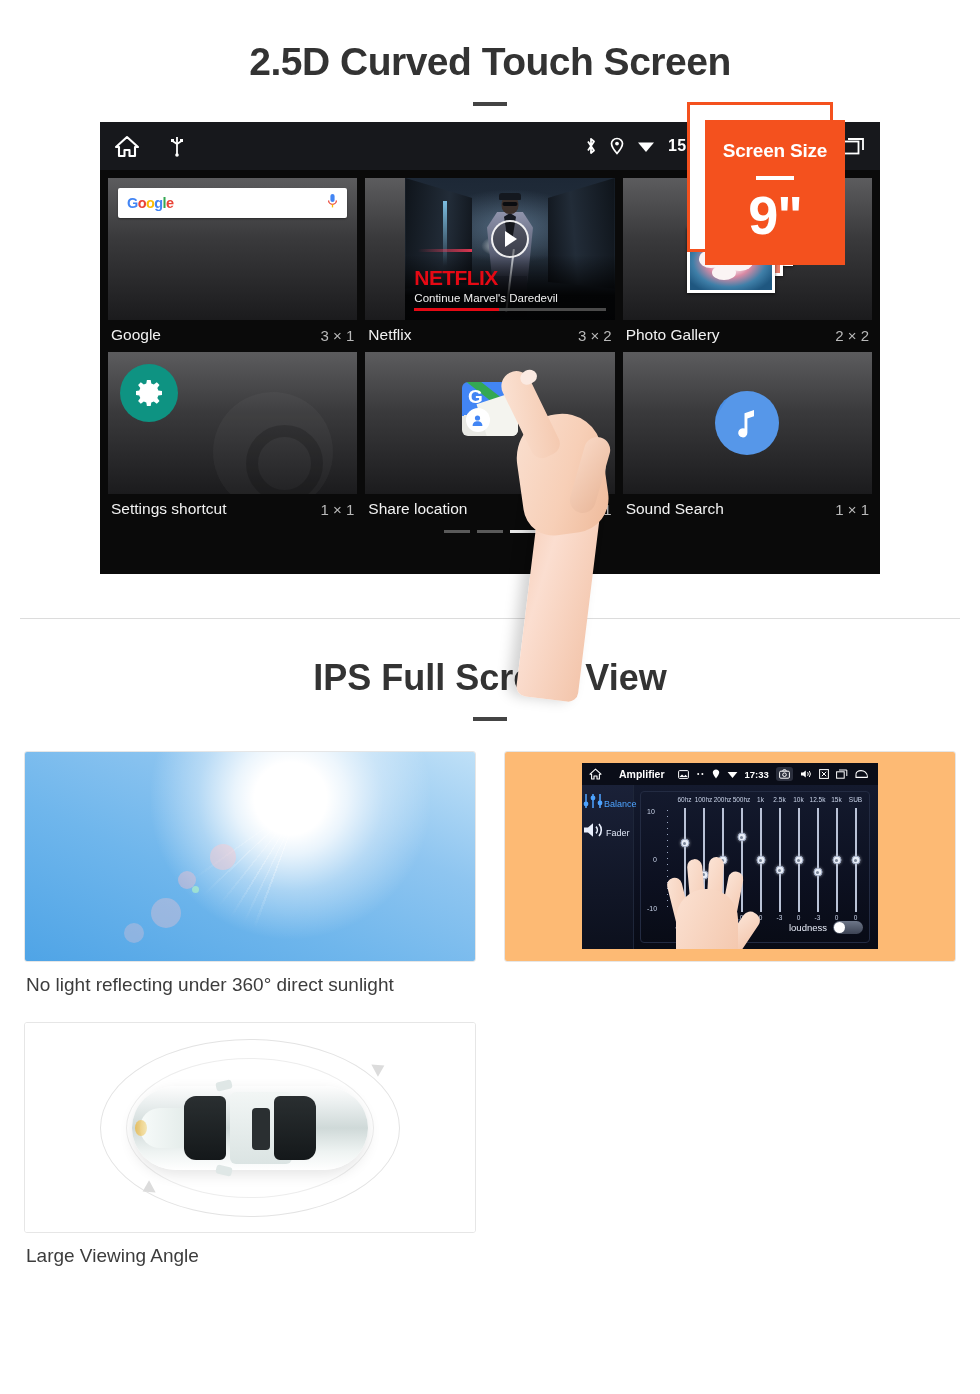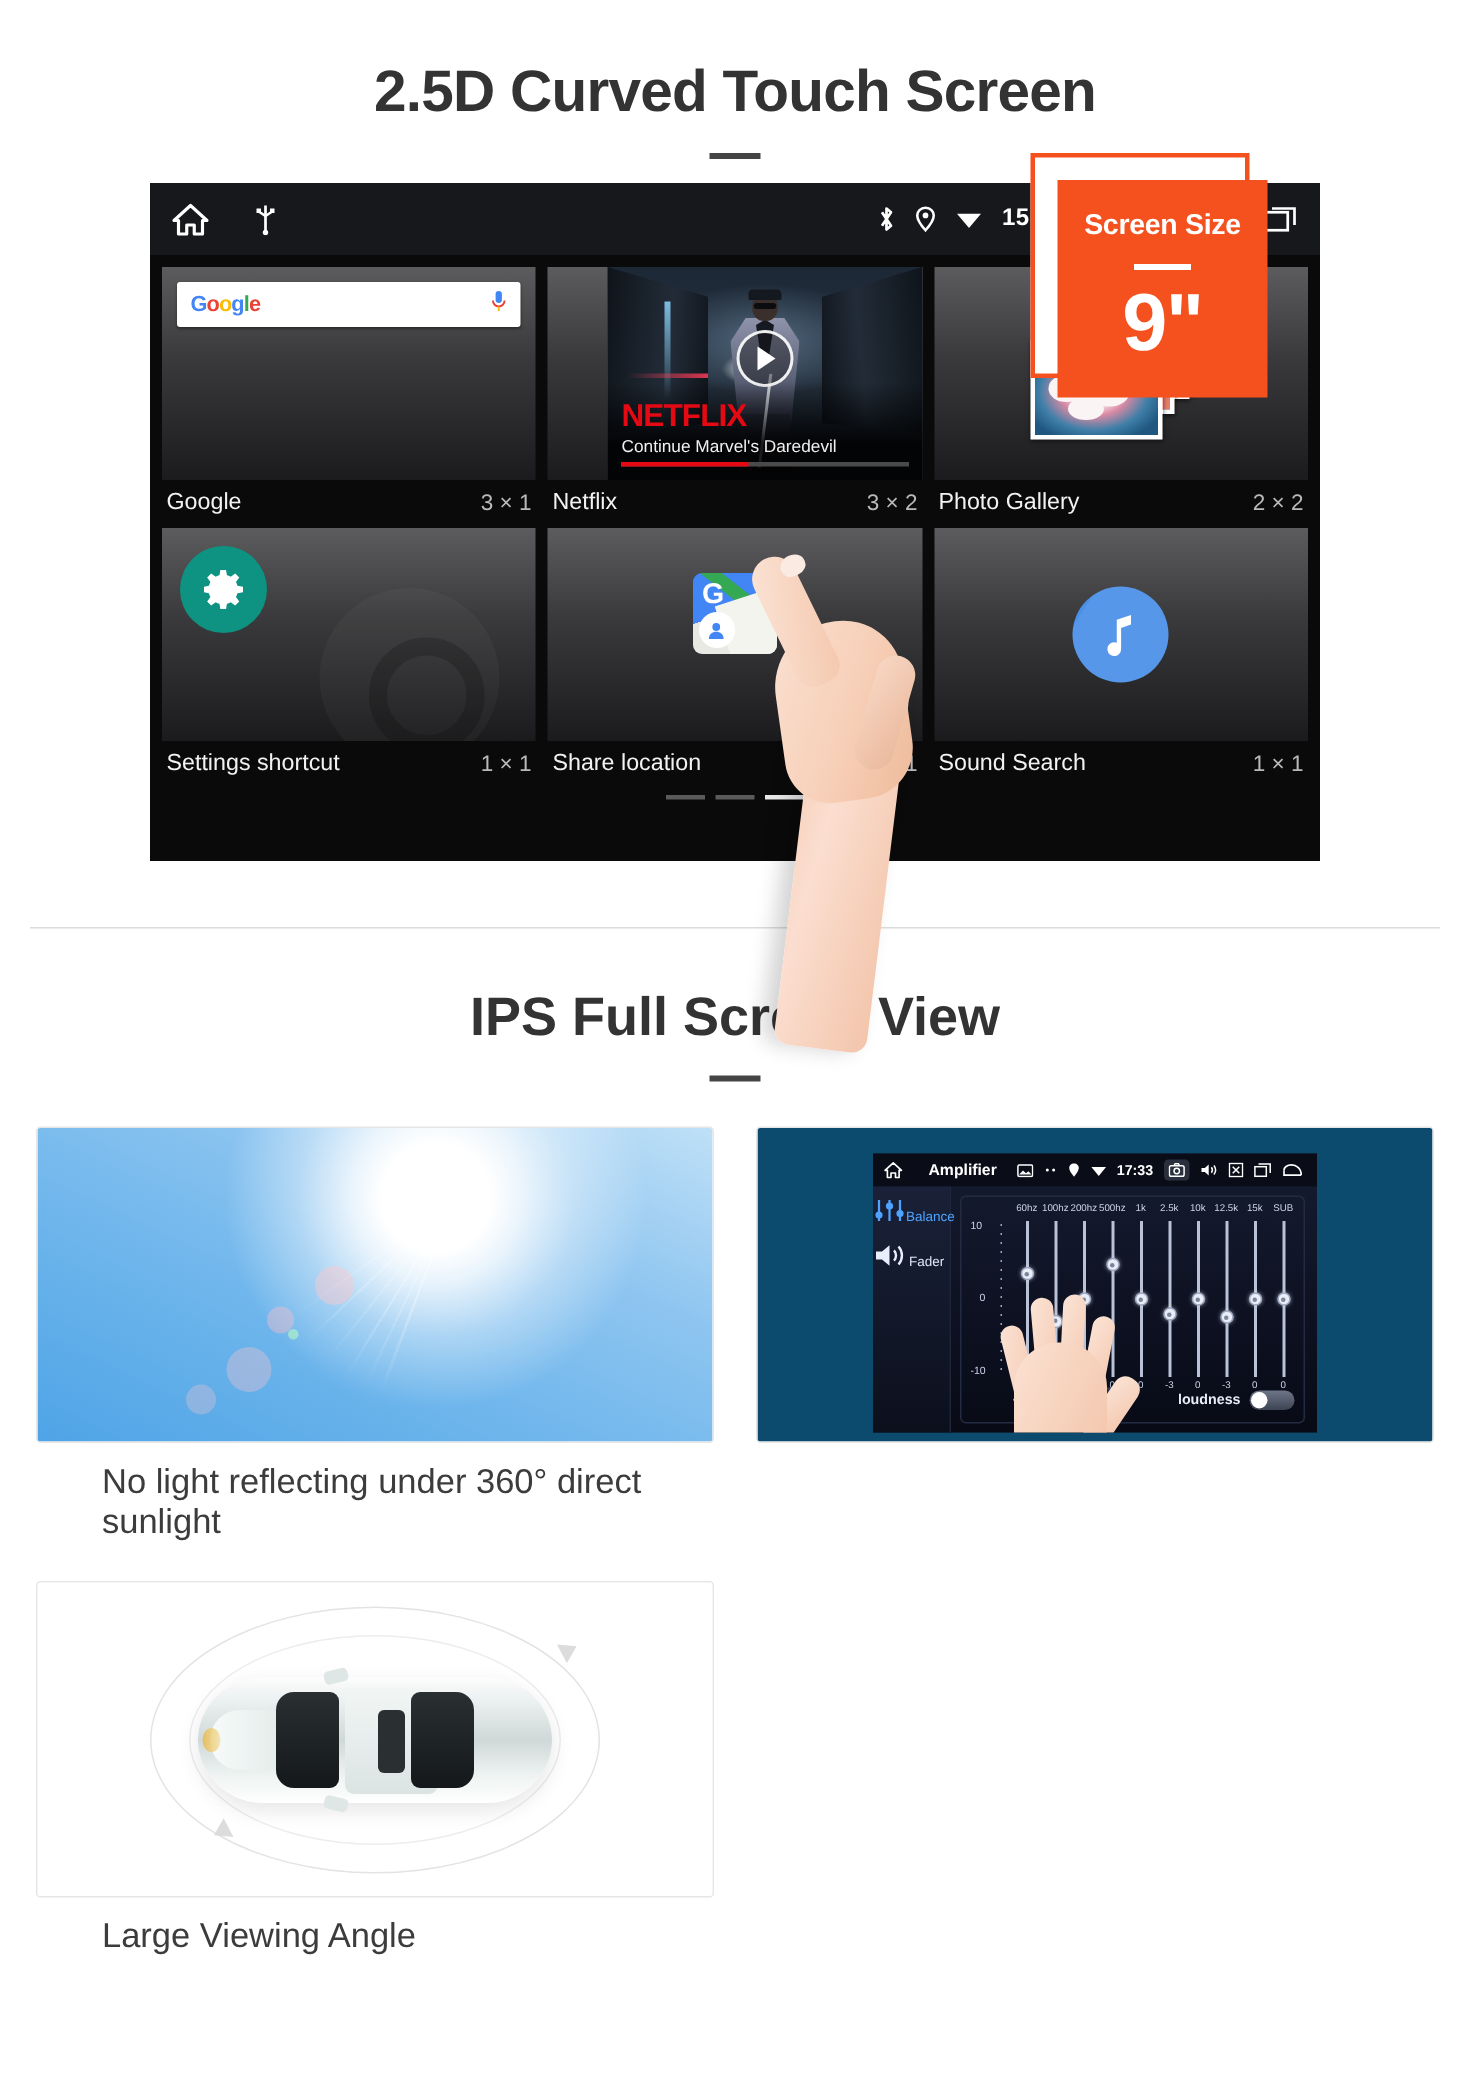--- a/index.html
+++ b/index.html
@@ -251,21 +251,21 @@
   }
   .grid2 {
     width: 932px; margin: 30px auto 0;
     display:grid; grid-template-columns: 1fr 1fr; column-gap: 28px; row-gap: 12px;
   }
   .card { }
   .card-media {
     position:relative; width:100%; height:211px; overflow:hidden;
     border:1px solid #e6e6e6; border-radius:3px; background:#fff;
   }
-  .card-cap { font-size:23px; color:#3c3c3c; padding:12px 2px 14px;margin-left:42px; }
+  .card-cap { font-size:19px; color:#3c3c3c; padding:12px 2px 14px; }
 
   
   .sky { position:absolute; inset:0;
     background: linear-gradient(205deg, #bfe0f7 0%, #8ec5f0 32%, #6fb6ec 62%, #4fa4e6 100%); }
   .sky-sun { position:absolute; right:10%; top:-28%; width:62%; height:120%;
     background: radial-gradient(circle at 50% 42%, #ffffff 0 18%, rgba(255,255,255,.82) 28%, rgba(255,255,255,.38) 46%, rgba(255,255,255,0) 70%); }
   .sky-rays { position:absolute; right:4%; top:-20%; width:72%; height:110%;
     background: conic-gradient(from 200deg at 52% 40%,
       rgba(255,255,255,.55) 0 1.2deg, rgba(255,255,255,0) 1.2deg 5deg,
       rgba(255,255,255,.40) 5deg 6deg, rgba(255,255,255,0) 6deg 11deg,
@@ -276,21 +276,21 @@
     -webkit-mask-image: radial-gradient(circle at 52% 40%, #000 10%, rgba(0,0,0,.5) 34%, transparent 62%);
             mask-image: radial-gradient(circle at 52% 40%, #000 10%, rgba(0,0,0,.5) 34%, transparent 62%); }
   .flare { position:absolute; border-radius:50%; }
   .f1 { left:41%; top:44%; width:26px; height:26px; background:rgba(255,200,205,.45); }
   .f2 { left:34%; top:57%; width:18px; height:18px; background:rgba(255,190,200,.40); }
   .f3 { left:28%; top:70%; width:30px; height:30px; background:rgba(255,195,205,.34); }
   .f4 { left:22%; top:82%; width:20px; height:20px; background:rgba(255,200,210,.30); }
   .f5 { left:37%; top:64%; width:7px; height:7px; background:rgba(190,255,190,.55); }
 
   
-  .amp-outer { position:absolute; inset:0; background:#0c4a6e; display:flex; align-items:center; justify-content:center; }
+  .amp-outer { position:absolute; inset:0; background:#fdba74; display:flex; align-items:flex-start; justify-content:center; }
   .amp { position:relative; width:296px; height:186px; margin-top:11px;
          background:#0c1020; overflow:hidden; }
   .amp-top { height:22px; background:#0a0d18; display:flex; align-items:center; padding:0 7px; gap:7px; }
   .amp-title { color:#fff; font-size:10.5px; font-weight:bold; margin-left:10px; margin-right:6px; }
   .amp-clock { color:#fff; font-size:9.5px; font-weight:bold; }
   .amp-ico { display:flex; align-items:center; }
   .amp-cam { background:#2b2f3d; border-radius:3px; padding:2px 3px; }
   .amp-body { position:relative; height:164px;
     background: linear-gradient(180deg,#141a2e 0%, #0c1020 60%, #080b15 100%); }
   .amp-side { position:absolute; left:0; top:0; width:52px; height:100%;
@@ -314,21 +314,21 @@
   .amp-track { position:absolute; left:50%; transform:translateX(-50%);
     top:0; bottom:0; width:2px; background:#b9c2d6; }
   .amp-knob { position:absolute; left:50%; transform:translate(-50%,-50%);
     width:9px; height:9px; border-radius:50%; background:#e8edf7; border:1px solid #9aa6c0;
     box-shadow:0 0 3px rgba(255,255,255,.5); }
   .amp-knob::after{ content:""; position:absolute; left:50%; top:50%; transform:translate(-50%,-50%);
     width:3px;height:3px;border-radius:50%;background:#7b8699; }
   .amp-vals { position:absolute; left:34px; right:4px; top:122px; display:flex; }
   .amp-vals span { flex:1; text-align:center; color:#c9d3e8; font-size:6.5px; }
   .amp-bottom { position:absolute; left:34px; right:6px; bottom:4px; height:22px;
-    display:flex; align-items:center; gap:8px;font-weight:bold; }
+    display:flex; align-items:center; gap:8px; }
   .amp-back { color:#cfd7e8; font-size:11px; }
   .amp-custom { background:linear-gradient(180deg,#2a3147,#151a28); color:#e7ecf7;
     font-size:9px; padding:2px 10px; border:1px solid #3a4560; border-radius:3px; }
   .amp-loud { margin-left:auto; display:flex; align-items:center; gap:6px; }
   .amp-loud .t { color:#e7ecf7; font-size:9.5px; }
   .amp-toggle { width:30px; height:13px; border-radius:7px;
     background: linear-gradient(180deg,#6d7688,#3d4454); position:relative; }
   .amp-toggle::after { content:""; position:absolute; left:1px; top:1px; width:11px; height:11px;
     border-radius:50%; background:#fff; }
   .amp-hand {

